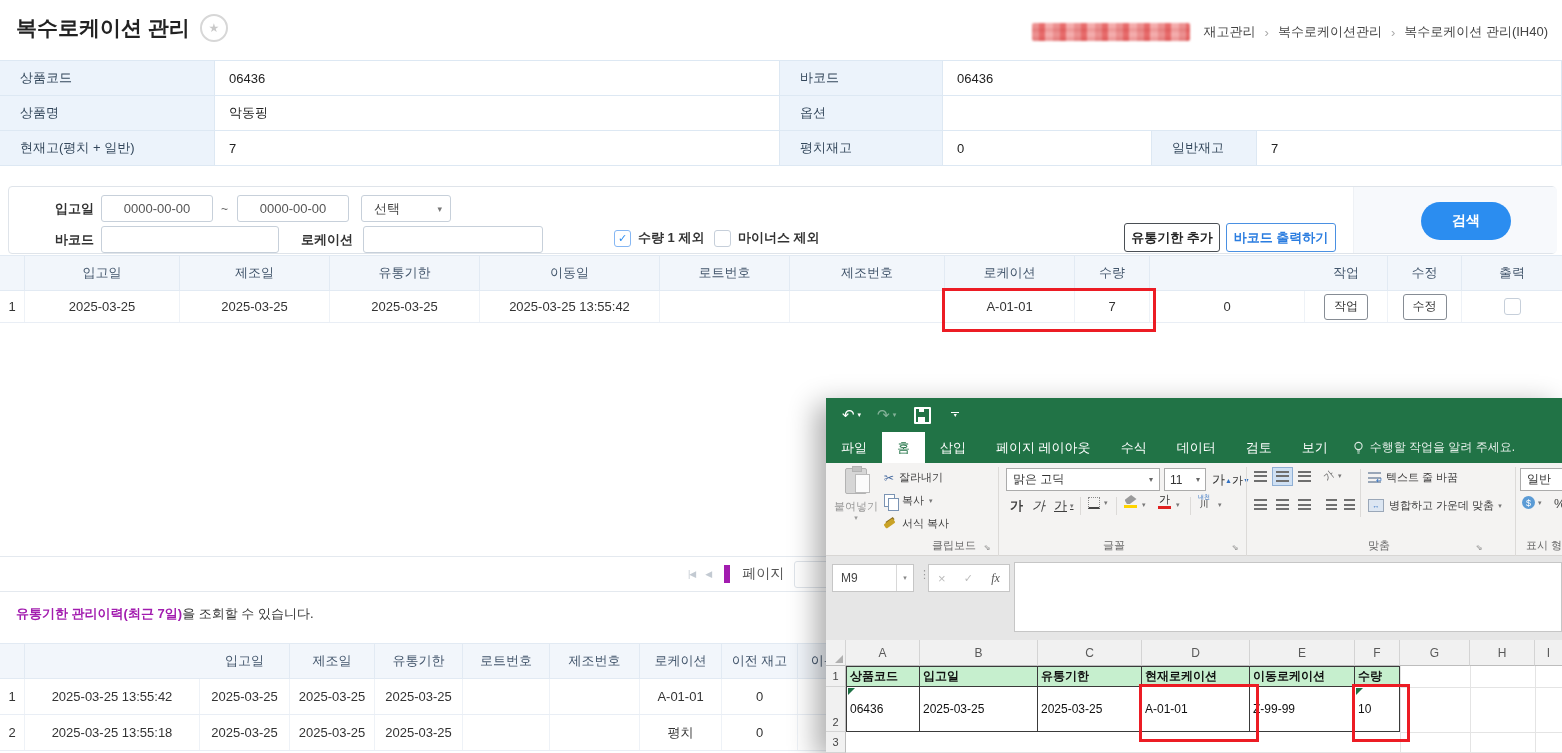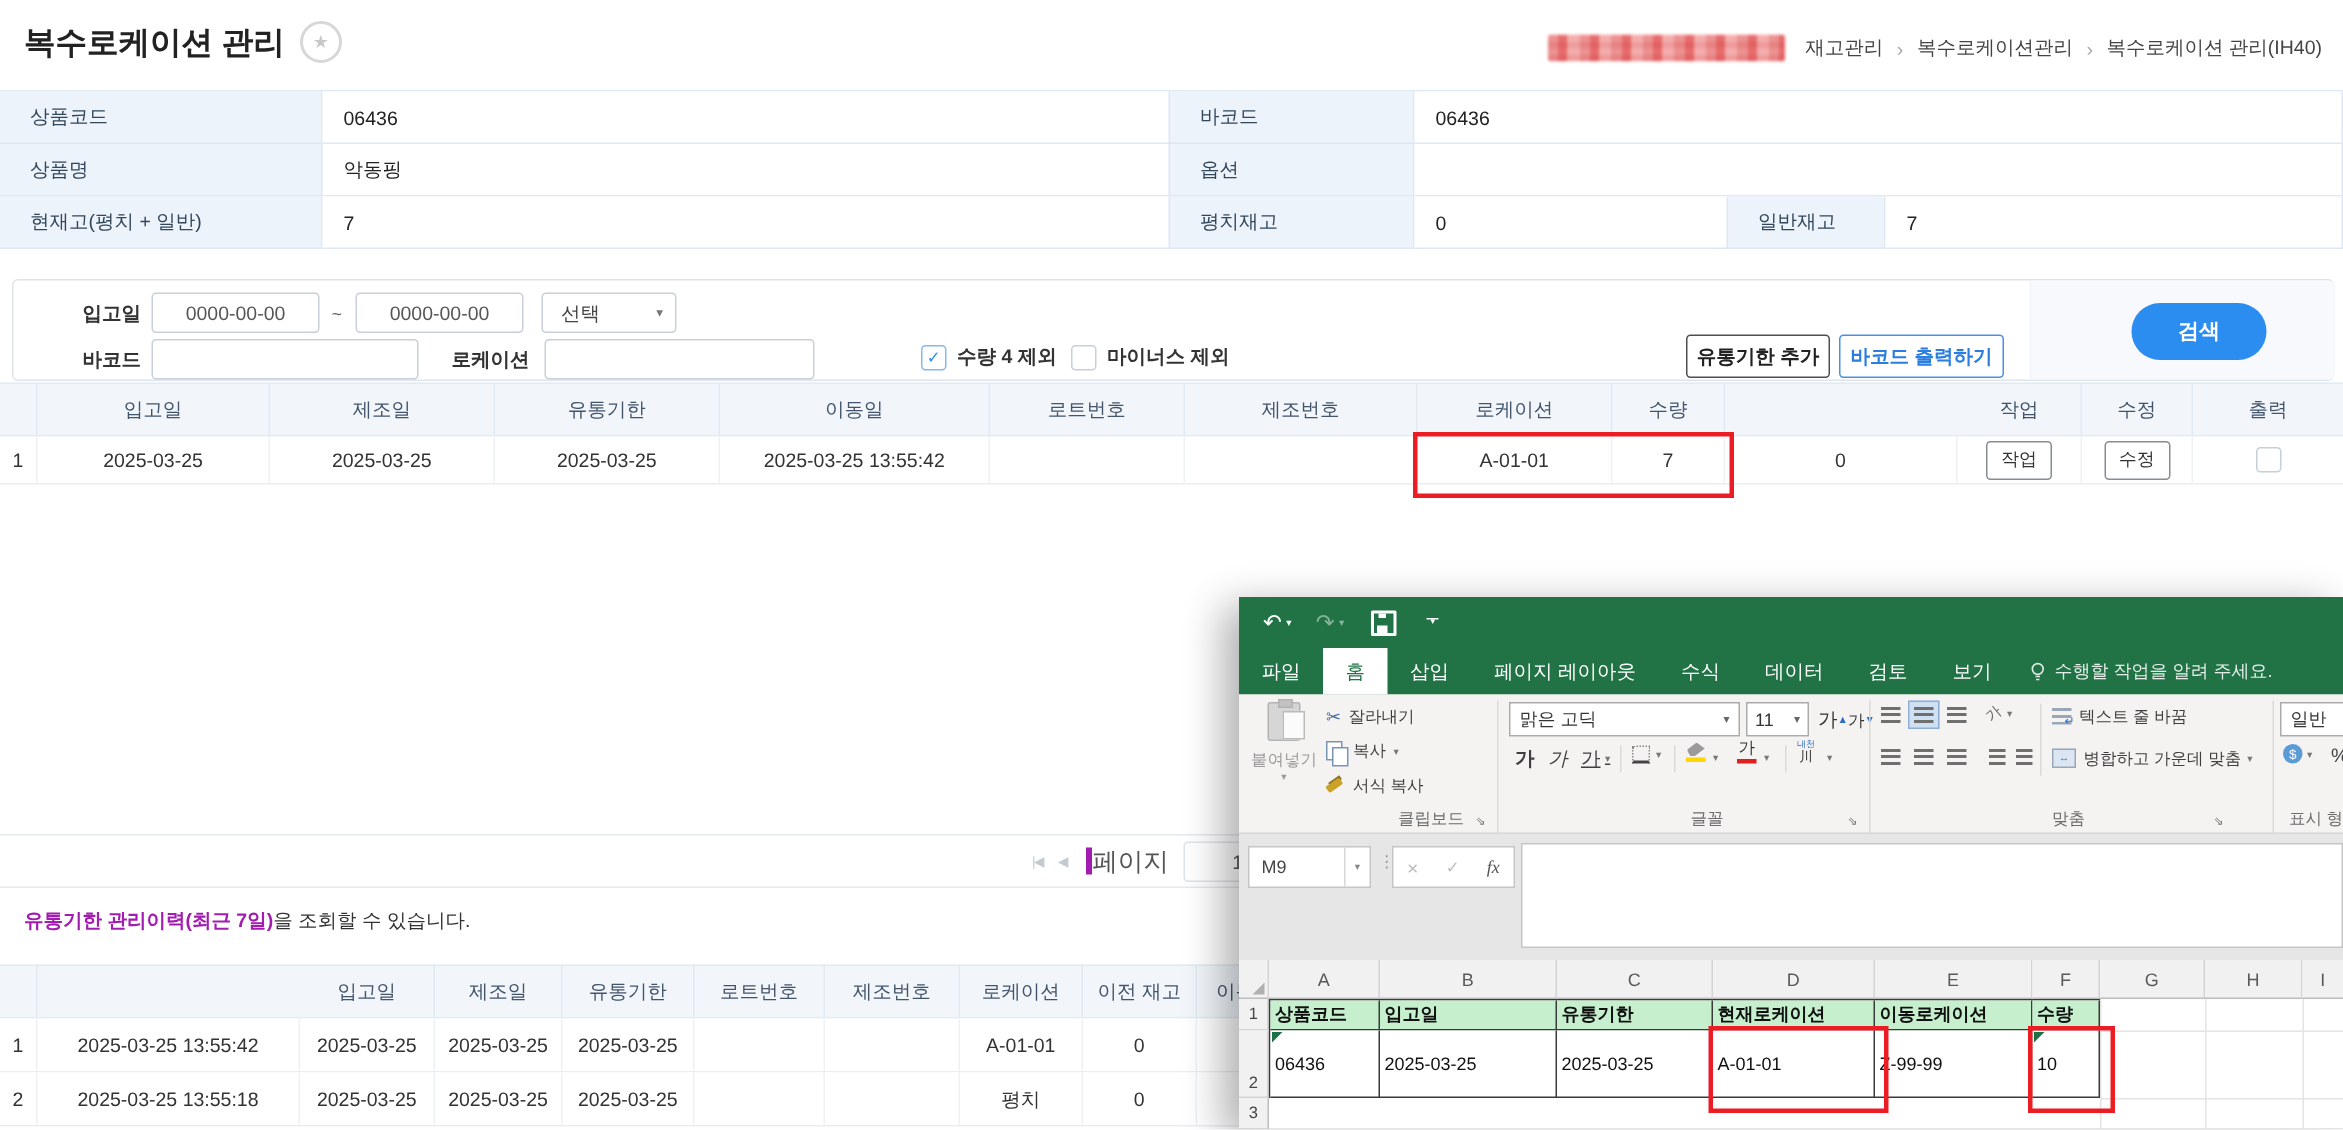--- a/index.html
+++ b/index.html
@@ -98,21 +98,21 @@
 
   <div class="abs flex" style="left:46px;top:39px;height:27px;font-size:13px;font-weight:bold;color:#333;">바코드</div>
   <input class="abs inp" style="left: 92px; top: 39px; width: 178px; height: 27px;">
   <div class="abs flex" style="left:292px;top:39px;height:27px;font-size:13px;font-weight:bold;color:#333;">로케이션</div>
   <input class="abs inp" style="left: 354px; top: 39px; width: 180px; height: 27px;">
 
   <div class="abs flex" style="left:605px;top:41px;height:20px;cursor:pointer;">
     <span class="cb" style="border-color:#86b7f3;display:flex;align-items:center;justify-content:center;color:#2b8df0;font-size:11px;font-weight:bold;">
         <span>✓</span>
       </span>
-    <span style="margin-left:7px;font-size:13px;font-weight:bold;color:#333;">수량 4 제외</span>
+    <span style="margin-left:7px;font-size:13px;font-weight:bold;color:#333;">수량 1 제외</span>
   </div>
   <div class="abs flex" style="left:705px;top:41px;height:20px;cursor:pointer;">
     <span class="cb"></span>
     <span style="margin-left:7px;font-size:13px;font-weight:bold;color:#333;">마이너스 제외</span>
   </div>
 
   <button class="abs" style="left:1115px;top:36px;width:96px;height:29px;background:#fff;border:1px solid #4a4f55;border-radius:3px;font-size:13px;font-weight:bold;color:#222;font-family:inherit;cursor:pointer;">유통기한 추가</button>
   <button class="abs" style="left:1217px;top:36px;width:110px;height:29px;background:#fff;border:1px solid #4a90e2;border-radius:3px;font-size:13px;font-weight:bold;color:#2b7de0;font-family:inherit;cursor:pointer;">바코드 출력하기</button>
   <button class="abs" style="left:1412px;top:15px;width:90px;height:38px;background:#2b8df0;border:none;border-radius:19px;font-size:14px;font-weight:bold;color:#fff;font-family:inherit;cursor:pointer;">검색</button>
 </div>
@@ -153,21 +153,21 @@
     <span class="cb" style="cursor:pointer;"></span>
   </div>
 </div>
 
 <div class="redbox" style="left:942px;top:288px;width:208px;height:38px;"></div>
 
 <div class="abs" style="left:0;top:556px;width:1562px;height:36px;border-top:1px solid #e4e9ef;border-bottom:1px solid #e4e9ef;background:#fff;">
   <div class="abs flex" style="left:688px;top:0;height:100%;">
     <span style="font-size:9px;color:#c3cad2;letter-spacing:-1px;cursor:pointer;">|◀</span>
     <span style="font-size:9px;color:#c3cad2;margin-left:10px;cursor:pointer;">◀</span>
-    <span style="margin-left:12px;border-left:4px solid #a21caf;font-size:17px;color:#555;height:18px;display:flex;align-items:center;">페이지</span>
+    <span style="margin-left:12px;padding-left:12px;border-left:6px solid #a21caf;font-size:14px;color:#555;height:18px;display:flex;align-items:center;">페이지</span>
     <input class="inp" style="margin-left: 10px; width: 72px; height: 27px; text-align: center; border-color: rgb(223, 228, 234);" value="1">
   </div>
 </div>
 
 <div class="abs flex" style="left:16px;top:604px;height:20px;font-size:13px;">
   <span style="color:#a21caf;font-weight:bold;">유통기한 관리이력(최근 7일)</span>
   <span style="color:#333;">을 조회할 수 있습니다.</span>
 </div>
 
 <div class="abs" style="left:0;top:643px;width:1562px;height:36px;background:#f2f6fb;border-top:1px solid #e2eaf3;border-bottom:1px solid #e2eaf3;">
@@ -321,21 +321,21 @@
         <span>▾</span>
       </div>
     <div class="abs" style="left:364px;top:34px;width:1px;height:18px;background:#dcdad8;"></div>
     <div class="xl-small" style="left:372px;top:31px;flex-direction:column;line-height:7px;">
       <span style="font-size:6px;color:#2f6fc1;">내천</span>
       <span style="font-size:9px;color:#333;">川</span>
     </div>
     <div class="xl-small" style="left:392px;top:38px;font-size:7px;color:#777;">
         <span>▾</span>
       </div>
-    <div class="xl-grp-label" style="left:188px;width:248px;">글꼴</div>
+    <div class="xl-grp-label" style="left:164px;width:248px;">글꼴</div>
     <div class="launch" style="left:404px;"></div>
     <div class="xl-grp-sep" style="left:420px;"></div>
 
     <div class="abs bars" style="left:428px;top:8px;"></div>
     <div class="abs" style="left:446px;top:4px;width:21px;height:19px;background:#cfe0f3;border:1px solid #8fafd4;display:flex;align-items:center;justify-content:center;cursor:pointer;">
         <span class="bars"></span>
       </div>
     <div class="abs bars" style="left:472px;top:8px;"></div>
     <div class="xl-small" style="left:498px;top:6px;">
       <span style="display:inline-block;transform:rotate(-40deg);font-size:10px;color:#666;">가</span>

